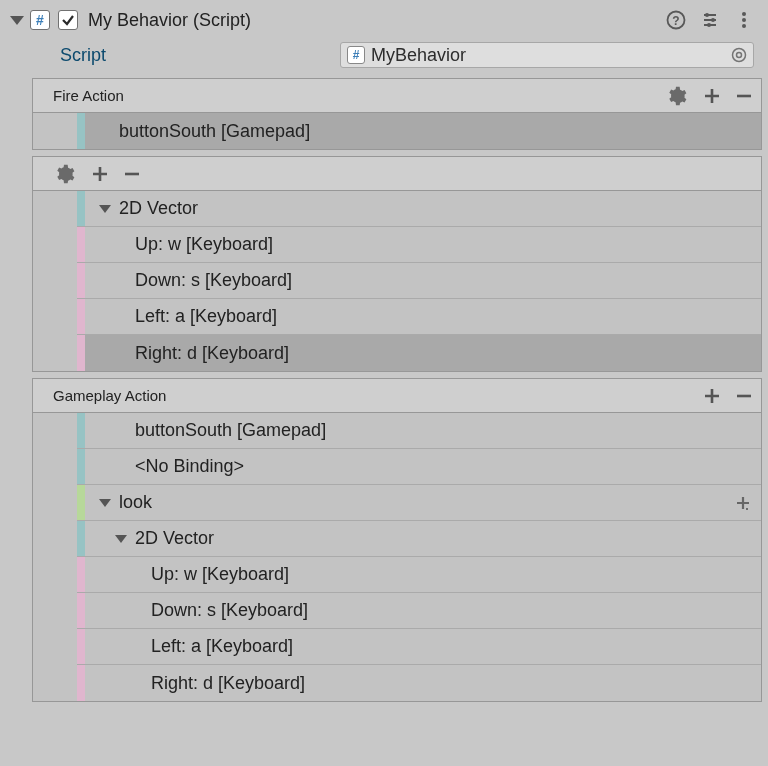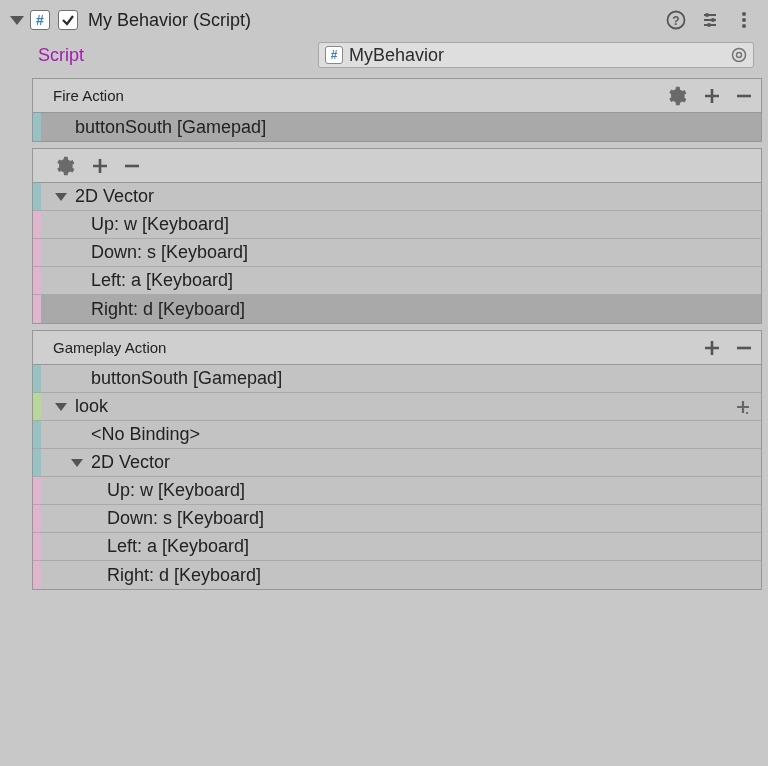--- a/index.html
+++ b/index.html
@@ -16,42 +16,42 @@
     width: 20px; height: 20px; border: 1.5px solid #717171; border-radius: 3px; background: #fff;
     display: flex; align-items: center; justify-content: center; margin-right: 10px;
     font-size: 15px; color: #2a2a2a;
   }
   .comp-title { font-size: 18px; font-weight: normal; flex: 1; }
   .header-icons { display: flex; gap: 14px; align-items: center; padding-right: 4px; }
   .icon-btn { width: 20px; height: 20px; display: flex; align-items: center; justify-content: center; color: #585858; font-size: 18px; }
   svg { display: block; }
 
   .script-row { display: flex; align-items: center; height: 34px; padding-left: 32px; padding-right: 8px; }
-  .script-label { width: 280px; color: #a21caf; font-size: 18px; }
+  .script-label { width: 280px; color: #0c4a6e; font-size: 18px; margin-left: 22px; }
   .script-field {
     flex: 1; height: 26px; background: #dedede; border: 1px solid #a7a7a7; border-radius: 3px;
     display: flex; align-items: center; padding: 0 6px; gap: 6px; color: #2d2d2d; font-size: 18px;
   }
   .script-field .mini-script {
     width: 18px; height: 18px; border: 1.5px solid #888; border-radius: 3px; background: #fff;
     display:flex;align-items:center;justify-content:center;font-size:12px;font-weight:bold;color:#3d7fb8;
   }
   .script-field .target { margin-left: auto; }
 
   .section { margin: 6px 0 0 26px; border: 1px solid #979797; background: #c3c3c3; }
   .section-header {
     height: 34px; background: #cfcfcf; display:flex; align-items:center; padding: 0 8px 0 20px;
     border-bottom: 1px solid #979797; font-size: 15px; font-weight: normal;
   }
   .section-header .title { flex: 1; }
   .hdr-gear { margin-right: 16px; }
   .hdr-plus { margin-right: 14px; font-size: 22px; color:#555; }
   .hdr-minus { font-size: 24px; color:#555; }
 
-  .row { height: 28px; display:flex; align-items:center; border-bottom: 1px solid #aaa; background: #c3c3c3; }
+  .row { height: 36px; display:flex; align-items:center; border-bottom: 1px solid #aaa; background: #c3c3c3; margin-left: 44px; }
   .row:last-child { border-bottom: none; }
   .row-selected { background: #a9a9a9; }
   .stripe { width: 8px; height: 100%; background: #c3c3c3; }
   .s-teal  { background: #97c3c4; }
   .s-pink  { background: #e0b6ce; }
   .s-green { background: #b7d89a; }
   .row-fold { width: 0; height: 0; border-left: 6px solid transparent; border-right: 6px solid transparent; border-top: 8px solid #555; margin-right: 4px; }
   .row-label { font-size: 18px; padding-left: 4px; flex: 1; }
   .row-plus-sm { padding-right: 10px; color:#555; }
 </style>
@@ -192,38 +192,38 @@
               <path d="M2 9h14" stroke="#555" stroke-width="2.6"></path>
             </svg>
           </span>
         </div>
         <div class="row">
           <div class="stripe s-teal"></div>
           <div style="width: 46px;"></div>
           <div class="row-label">buttonSouth [Gamepad]</div>
         </div>
         <div class="row">
+          <div class="stripe s-teal"></div>
+          <div style="width: 46px;"></div>
+          <div class="row-label">&lt;No Binding&gt;</div>
+        </div>
+        <div class="row">
           <div class="stripe s-green"></div>
           <div style="width: 14px;"></div>
           <div class="row-fold"></div>
           <div class="row-label">look</div>
           <div class="row-plus-sm">
             <svg width="16" height="16" viewBox="0 0 16 16">
               <path d="M8 2v12M2 8h12" stroke="#666" stroke-width="2.2"></path>
               <path d="M12 13v2M11 14h2" stroke="#666" stroke-width="1.5"></path>
             </svg>
           </div>
         </div>
         <div class="row">
           <div class="stripe s-teal"></div>
-          <div style="width: 46px;"></div>
-          <div class="row-label">&lt;No Binding&gt;</div>
-        </div>
-        <div class="row">
-          <div class="stripe s-teal"></div>
           <div style="width: 30px;"></div>
           <div class="row-fold"></div>
           <div class="row-label">2D Vector</div>
         </div>
         <div class="row">
           <div class="stripe s-pink"></div>
           <div style="width: 62px;"></div>
           <div class="row-label">Up: w [Keyboard]</div>
         </div>
         <div class="row">

